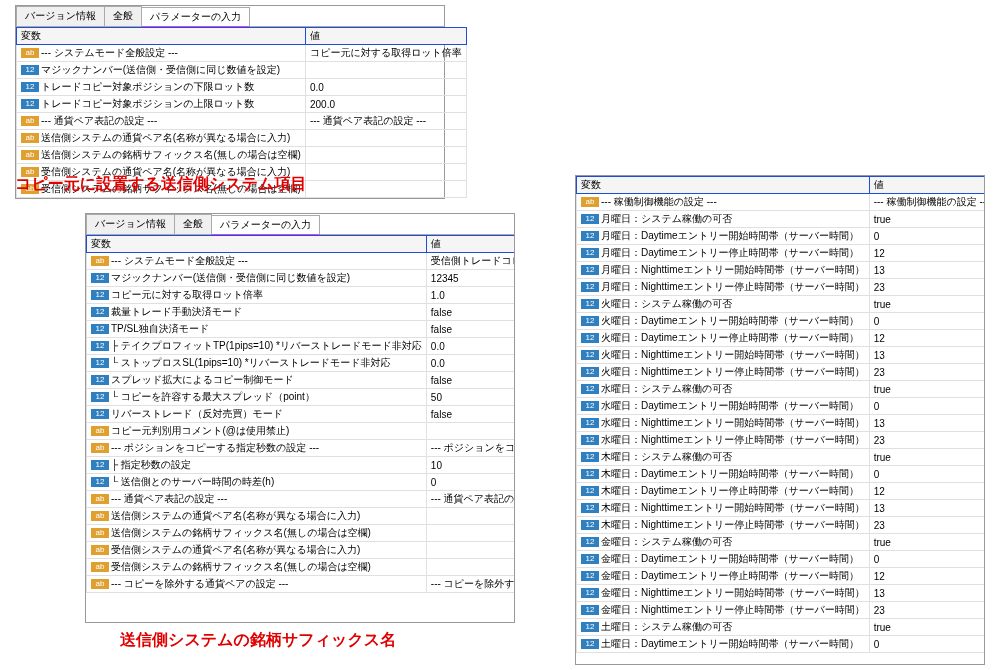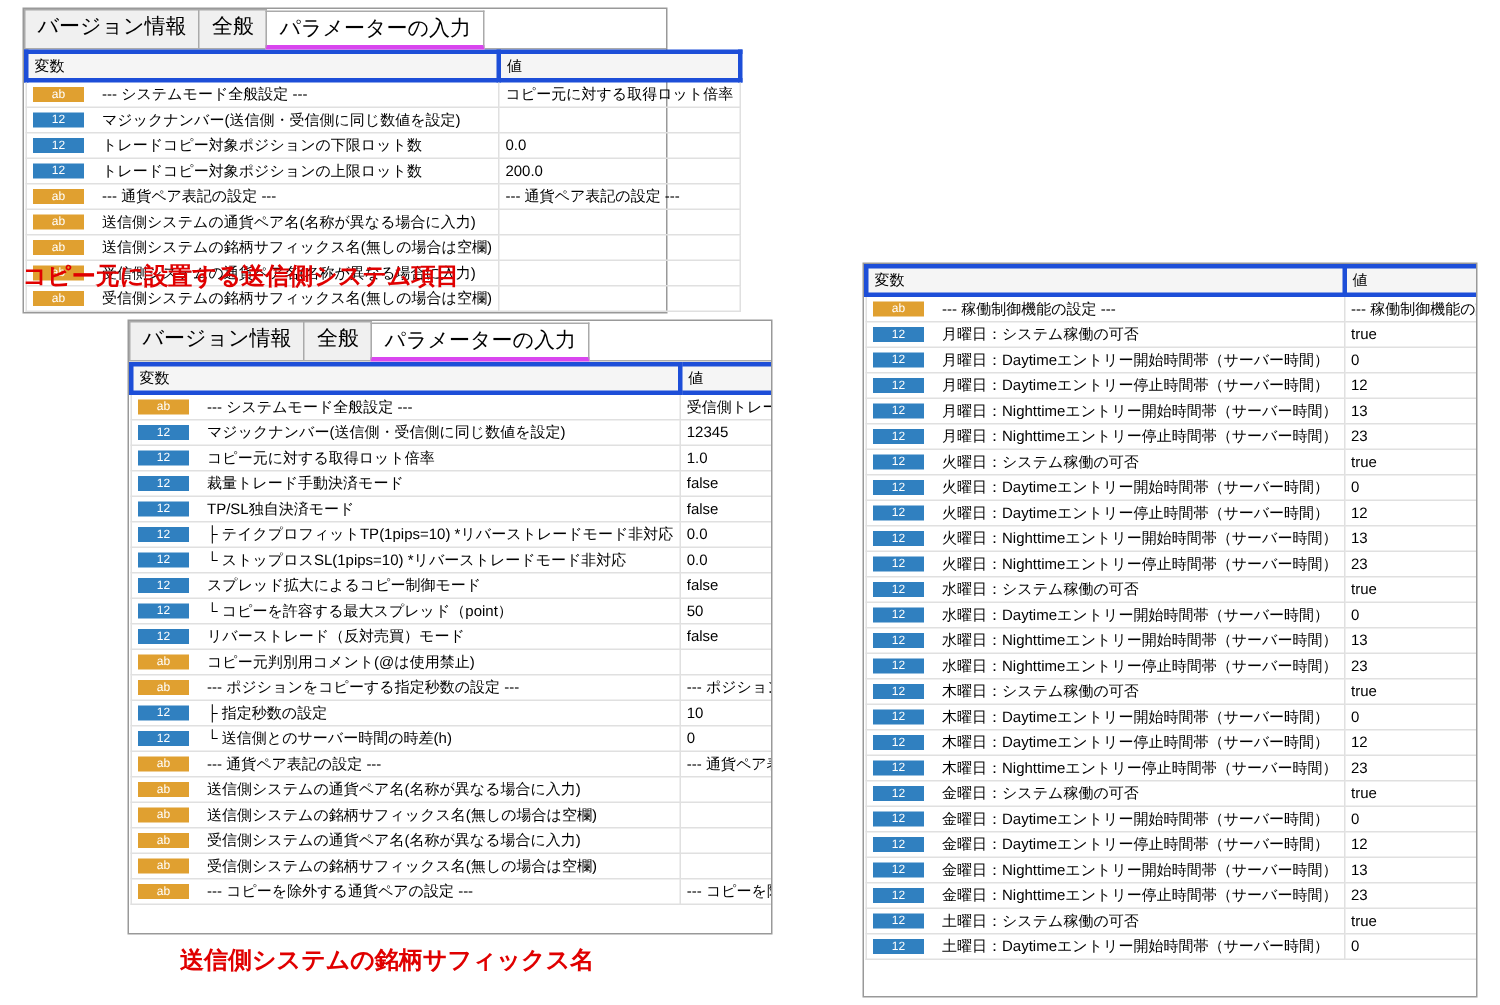--- a/index.html
+++ b/index.html
@@ -1,25 +1,25 @@
 <!DOCTYPE html>
 <html><head>
 <meta charset="utf-8">
 <style>
   * { box-sizing: border-box; margin: 0; padding: 0; }
   body { font-family: "MS PGothic", sans-serif; font-size: 10px; background: #fff; width: 1000px; height: 670px; position: relative; }
   .panel { position: absolute; border: 1px solid #999; background: #fff; }
-  .tabs { display: flex; border-bottom: 1px solid #aaa; font-size: 14px; }
+  .tabs { display: flex; border-bottom: 1px solid #aaa; font-size: 10px; }
   .tab { padding: 2px 8px; background: #f0f0f0; border: 1px solid #aaa; border-bottom: none; margin-right: -1px; cursor: pointer; }
-  .tab.active { background: #fff; border-bottom: 3px solid #d946ef; position: relative; top: 1px; }
+  .tab.active { background: #fff; border-bottom: 1px solid #d946ef; position: relative; top: 1px; }
   .grid { width: 100%; border-collapse: collapse; font-size: 10px; }
-  .hdr td { background: #f5f5f5; border: 3px solid #1d4ed8; padding: 1px 4px; font-weight: normal; }
+  .hdr td { background: #f5f5f5; border: 1px solid #1d4ed8; padding: 1px 4px; font-weight: normal; }
   .row td { border: 1px solid #e0e0e0; padding: 1px 4px; white-space: nowrap; overflow: hidden; text-overflow: ellipsis; }
   .row td:first-child { width: 60%; }
-  .ico { display: inline-block; width: 34px; height: 10px; margin-right: 12px; vertical-align: middle; font-size: 8px; line-height: 10px; text-align: center; color: #fff; }
+  .ico { display: inline-block; width: 18px; height: 10px; margin-right: 2px; vertical-align: middle; font-size: 8px; line-height: 10px; text-align: center; color: #fff; }
   .ico.ab { background: #e0a030; }
   .ico.n  { background: #3080c0; }
   .scroll { overflow-y: scroll; }
   .caption { position: absolute; font-size: 16px; font-weight: bold; color: #e00000; }
   #panel1 { left: 15px; top: 5px; width: 430px; }
   #panel2 { left: 85px; top: 213px; width: 430px; height: 410px; }
   #panel3 { left: 575px; top: 175px; width: 410px; height: 490px; }
   #cap1 { left: 15px; top: 174px; }
   #cap2 { left: 120px; top: 630px; }
 </style>
@@ -260,20 +260,24 @@
           </tr>
           <tr class="row">
             <td><span class="ico n">12</span>木曜日：Daytimeエントリー開始時間帯（サーバー時間）</td>
             <td>0</td>
           </tr>
           <tr class="row">
             <td><span class="ico n">12</span>木曜日：Daytimeエントリー停止時間帯（サーバー時間）</td>
             <td>12</td>
           </tr>
           <tr class="row">
+            <td><span class="ico n">12</span>木曜日：Nighttimeエントリー開始時間帯（サーバー時間）</td>
+            <td>13</td>
+          </tr>
+          <tr class="row">
             <td><span class="ico n">12</span>木曜日：Nighttimeエントリー停止時間帯（サーバー時間）</td>
             <td>23</td>
           </tr>
           <tr class="row">
             <td><span class="ico n">12</span>金曜日：システム稼働の可否</td>
             <td>true</td>
           </tr>
           <tr class="row">
             <td><span class="ico n">12</span>金曜日：Daytimeエントリー開始時間帯（サーバー時間）</td>
             <td>0</td>

